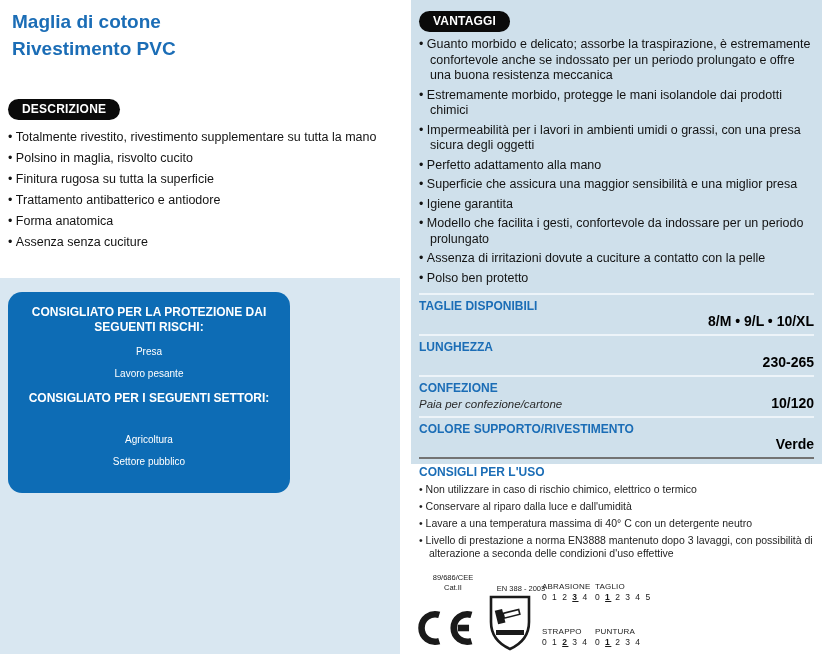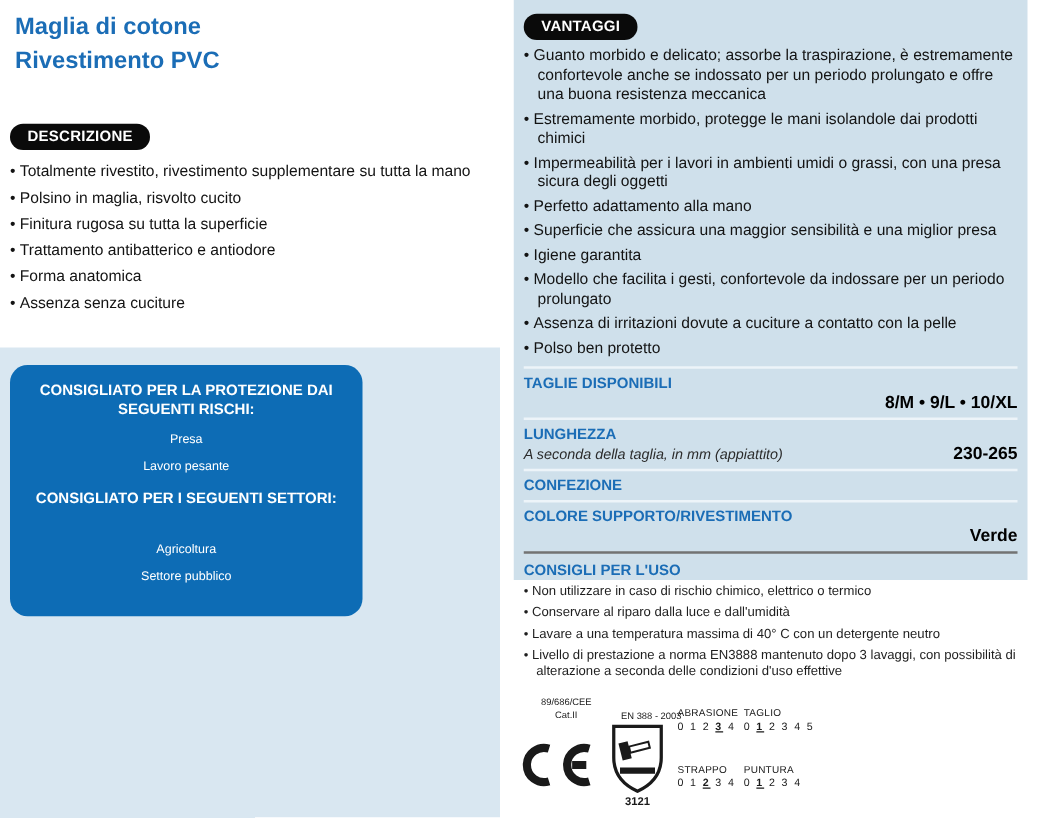--- a/index.html
+++ b/index.html
@@ -109,26 +109,29 @@
       <div class="spec">
         <div class="spec-label">TAGLIE DISPONIBILI</div>
         <div class="spec-line">
           <span class="spec-sub"></span>
           <span class="spec-value">8/M • 9/L • 10/XL</span>
         </div>
       </div>
       <div class="spec">
         <div class="spec-label">LUNGHEZZA</div>
         <div class="spec-line">
-          <span class="spec-sub">A seconda della taglia, in mm (appiattito)</span>
           <span class="spec-value">230-265</span>
         </div>
       </div>
       <div class="spec">
         <div class="spec-label">CONFEZIONE</div>
+        <div class="spec-line">
+          <span class="spec-sub">Paia per confezione/cartone</span>
+          <span class="spec-value">10/120</span>
+        </div>
       </div>
       <div class="spec">
         <div class="spec-label">COLORE SUPPORTO/RIVESTIMENTO</div>
         <div class="spec-line">
           <span class="spec-sub"></span>
           <span class="spec-value">Verde</span>
         </div>
       </div>
     </div>
 

